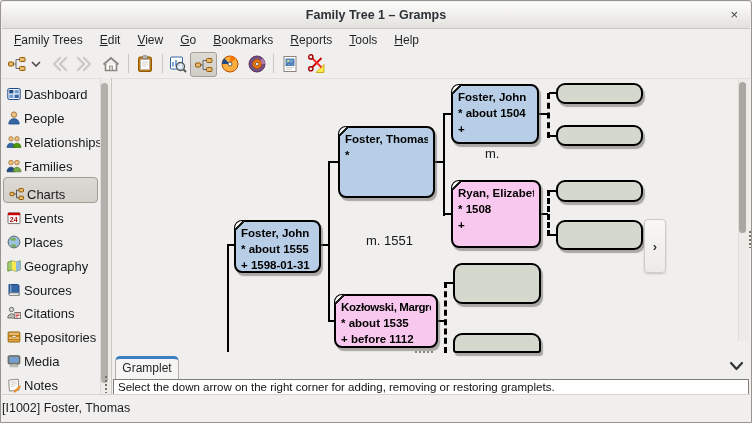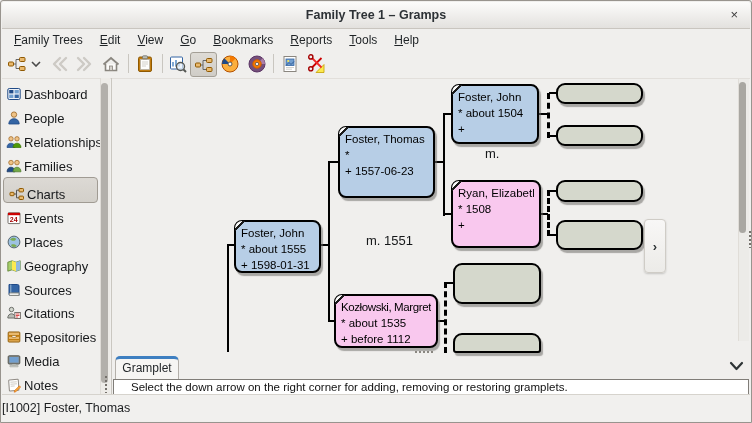--- a/index.html
+++ b/index.html
@@ -30,21 +30,21 @@
   .srow{position:absolute;left:5px;height:20px;display:flex;align-items:flex-end;gap:2px;font-size:13px;color:#17191b;width:90px}
   .srow svg{width:16px;height:16px;flex:0 0 16px}
   .sel{left:2px;width:95px;height:26px;padding-left:5px;box-sizing:border-box;
        border:1px solid #a09b93;border-radius:4px;background:linear-gradient(#dcd9d4,#d3d0ca)}
   .sb-track{position:absolute;left:99px;top:77px;width:9px;height:318px;background:#edebe7;border-left:1px solid #dfdcd7}
   .sb-thumb{position:absolute;left:100px;top:82px;width:7px;height:300px;background:#b3b0ab;border-radius:4px}
   .vsep{position:absolute;left:110px;top:77px;width:1px;height:318px;background:#cac7c1}
 
   
   .pbox{position:absolute;border:2px solid #000;border-radius:8px;box-sizing:border-box;
-        padding:3px 5px;font-size:11.5px;font-weight:400;color:#000;
+        padding:3px 5px;font-size:11.5px;font-weight:700;color:#000;
         box-shadow:2px 3px 1px rgba(110,108,104,.55)}
   .pbox div{line-height:16px;white-space:nowrap;overflow:hidden}
   .pbox[data-sex="male"]{background:#b7cee6}
   .pbox[data-sex="female"]{background:#f9c8ee}
   .fold{position:absolute;left:-1px;top:-1px;width:10px;height:10px;border-top-left-radius:7px;
         background:linear-gradient(135deg,#fbfbfa 38%,#1a1a1a 38%,#1a1a1a 54%,rgba(0,0,0,0) 54%)}
   .ebox{position:absolute;background:#d5d8cc;border:2px solid #000;border-radius:9px;box-sizing:border-box;
         box-shadow:2px 3px 1px rgba(110,108,104,.55)}
   .hl,.vl{position:absolute;background:#000}
   .hl{height:2px}.vl{width:2px}
@@ -57,21 +57,21 @@
   .c-track{position:absolute;left:737px;top:78px;width:10px;height:262px;background:#ecebe8;border-left:1px solid #e0ddd8}
   .c-thumb{position:absolute;left:738px;top:81px;width:7px;height:151px;background:#a9a7a2;border-radius:4px}
   .gripV{position:absolute;width:2px;background:repeating-linear-gradient(to bottom,#75716b 0 2px,rgba(0,0,0,0) 2px 4px)}
   .gripH{position:absolute;height:2px;background:repeating-linear-gradient(to right,#8a8781 0 2px,rgba(0,0,0,0) 2px 4px)}
 
   
   .gtab{position:absolute;left:114px;top:355px;width:64px;height:23px;box-sizing:border-box;
         background:#f6f5f3;border:1px solid #b3afa9;border-top:3px solid #3e7fc1;border-bottom:none;
         border-radius:5px 5px 0 0;font-size:12px;color:#24282b;text-align:center;line-height:18px}
   .gmsg{position:absolute;left:112px;top:378px;width:636px;height:17px;background:#fff;
-        border:1px solid #807d78;box-sizing:border-box;font-size:11.5px;line-height:15px;padding-left:17px;
+        border:1px solid #807d78;box-sizing:border-box;font-size:11.5px;line-height:15px;padding-left:4px;
         white-space:nowrap;overflow:hidden;color:#111}
   .gchev{position:absolute;left:728px;top:357px;width:16px;height:12px}
 
   
   .status{position:absolute;left:1px;right:1px;bottom:1px;height:27px;background:#f1f0ee;
           border-top:1px solid #d6d3cd;font-size:12.5px;color:#1c1e20;line-height:27px;padding-left:0;box-sizing:border-box}
 </style>
 </head>
 <body>
 
@@ -326,21 +326,20 @@
   <div class="pbox" style="left:233px;top:219px;width:87px;height:53px" data-sex="male">
     <div class="fold"></div>
     <div>Foster, John</div>
     <div>* about 1555</div>
     <div>+ 1598-01-31</div>
   </div>
   <div class="pbox" style="left:337px;top:125px;width:97px;height:72px" data-sex="male">
     <div class="fold"></div>
     <div>Foster, Thomas</div>
     <div>*</div>
-    <div>+ 1557-06-23</div>
   </div>
   <div class="pbox" style="left:450px;top:83px;width:88px;height:60px" data-sex="male">
     <div class="fold"></div>
     <div>Foster, John</div>
     <div>* about 1504</div>
     <div>+</div>
   </div>
   <div class="pbox" style="left:450px;top:179px;width:90px;height:68px" data-sex="female">
     <div class="fold"></div>
     <div>Ryan, Elizabeth</div>

